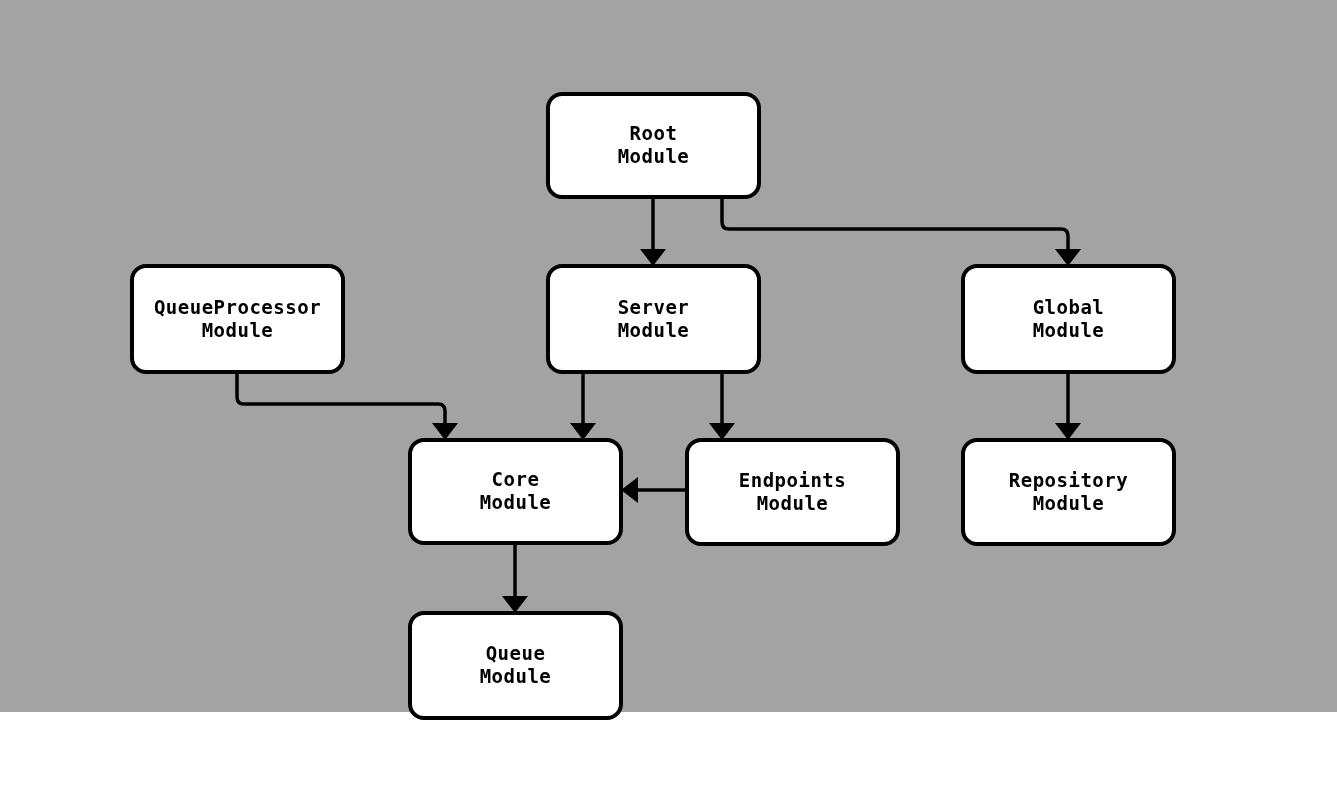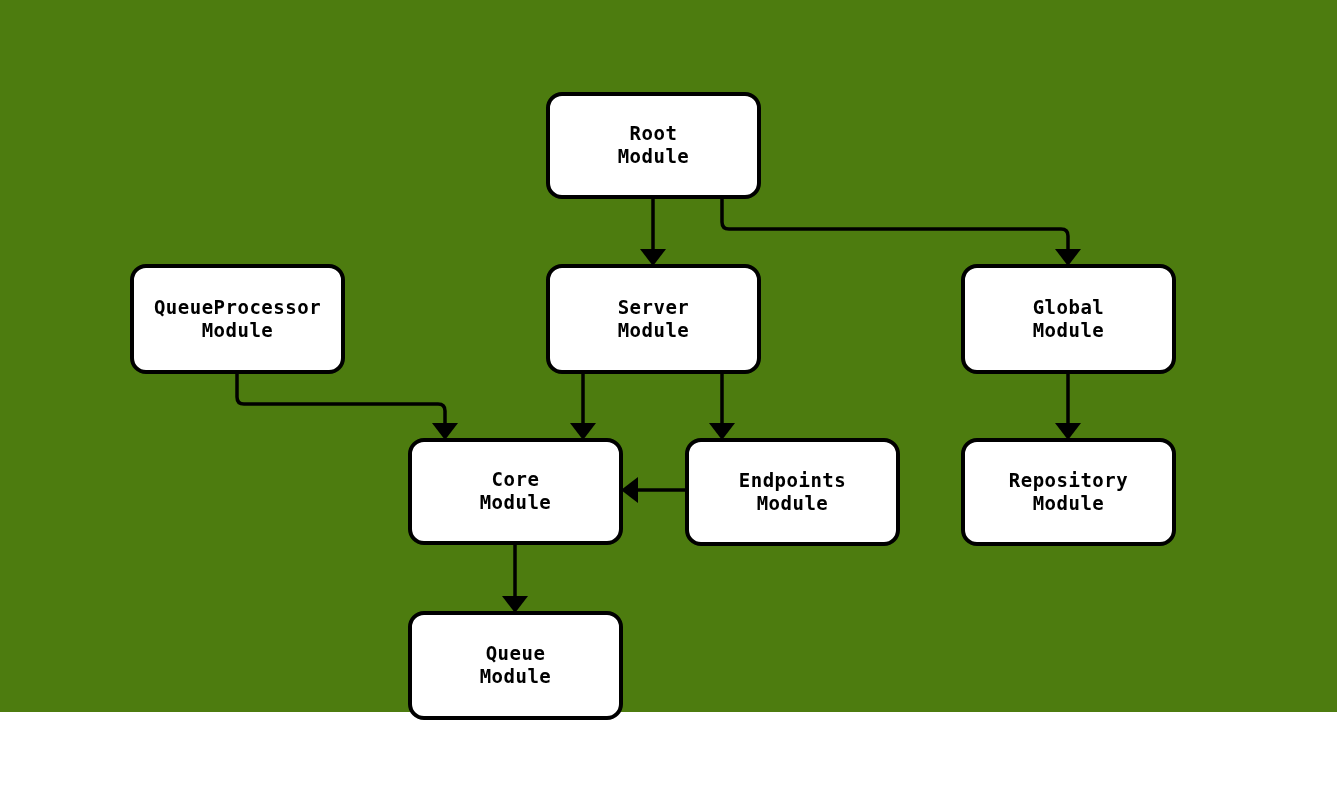--- a/index.html
+++ b/index.html
@@ -10,21 +10,21 @@
   body {
     width: 1337px;
     height: 809px;
     overflow: hidden;
     font-family: "DejaVu Sans Mono", "Liberation Mono", monospace;
   }
   #diagram-root {
     position: relative;
     width: 1337px;
     height: 712px;
-    background: #4d7c0f;
+    background: #a3a3a3;
   }
   svg#module-graph {
     display: block;
     width: 1337px;
     height: 809px;
   }
   .node-box {
     fill: #ffffff;
     stroke: #000000;
     stroke-width: 4;

